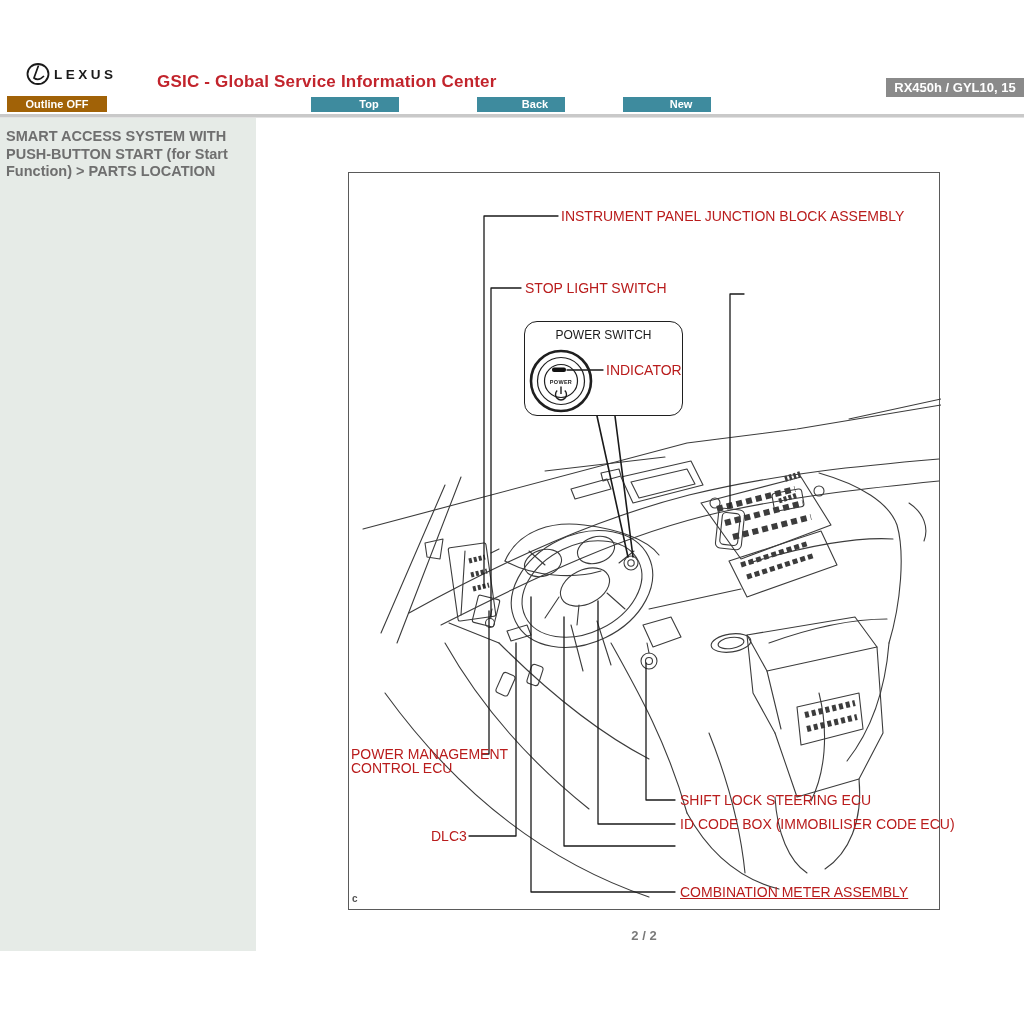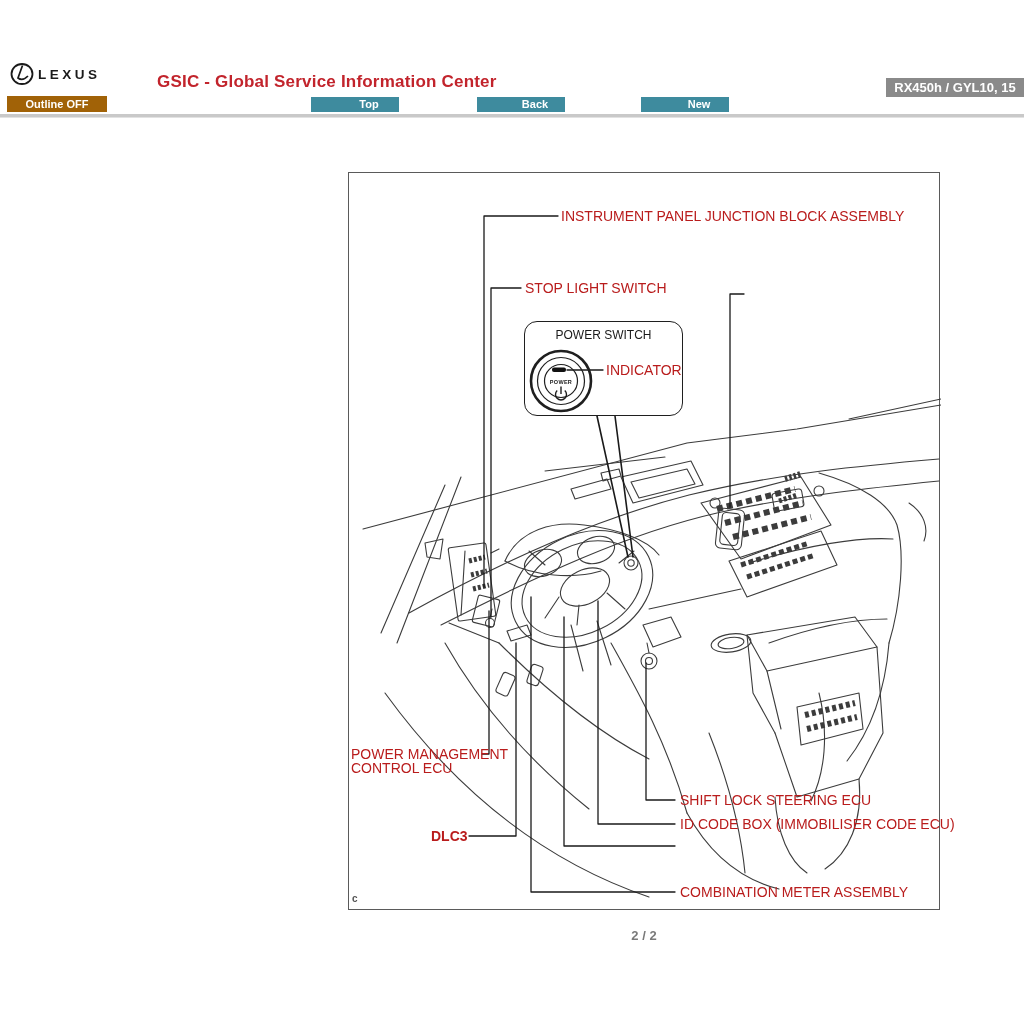--- a/index.html
+++ b/index.html
@@ -1,27 +1,27 @@
 <!DOCTYPE html>
 <html><head>
 <meta charset="utf-8">
 <style>
   * { margin:0; padding:0; box-sizing:border-box; }
   html,body { width:1024px; height:1024px; background:#fff; font-family:"Liberation Sans", sans-serif; }
   .page { position:relative; width:1024px; height:1024px; background:#fff; overflow:hidden; }
 
   
-  .logo { position:absolute; left:10px; top:62px; color:#404040; }
+  .logo { position:absolute; left:26px; top:62px; color:#404040; }
   .app-title { position:absolute; left:157px; top:72px; font-size:17px; font-weight:bold; color:#C2242C; letter-spacing:.2px; }
   .btn { position:absolute; color:#fff; font-weight:bold; text-align:center; cursor:pointer; }
   .btn-outline { left:7px; top:96px; width:100px; height:16px; line-height:16px; font-size:11px; background:#a16207; }
   .btn-teal { top:97px; width:88px; height:15px; line-height:15px; font-size:11px; background:#3E8B9E;padding-left:28px; }
   .btn-top  { left:311px; }
   .btn-back { left:477px; }
-  .btn-new  { left:641px; }
+  .btn-new  { left:623px; }
   .model-badge { position:absolute; left:886px; top:78px; width:138px; height:19px; line-height:19px;
     background:#8A8A8A; color:#fff; font-weight:bold; font-size:13px; text-align:center; }
   .header-sep { position:absolute; left:0; top:114px; width:1024px; height:4px; background:#C9C9C9; border-bottom:1px solid #e2e2e2; }
 
   
   .sidebar { position:absolute; left:0; top:118px; width:256px; height:833px; background:#E6EBE7; }
   .breadcrumb { padding:10px 8px 0 6px; font-size:14.5px; font-weight:bold; color:#6F6F6F; line-height:1.22; }
 
   
   .figure { position:absolute; left:348px; top:172px; width:592px; height:738px;
@@ -52,20 +52,23 @@
     </div>
     <div class="app-title">GSIC - Global Service Information Center</div>
     <div class="btn btn-outline">Outline OFF</div>
     <div class="btn btn-teal btn-top">Top</div>
     <div class="btn btn-teal btn-back">Back</div>
     <div class="btn btn-teal btn-new">New</div>
     <div class="model-badge">RX450h / GYL10, 15</div>
     <div class="header-sep"></div>
   </div>
 
+  <div class="sidebar">
+    <div class="breadcrumb">SMART ACCESS SYSTEM WITH PUSH-BUTTON START (for Start Function) &gt; PARTS LOCATION</div>
+  </div>
 
   <div class="figure">
 
     <svg width="592" height="738" viewBox="0 0 592 738">
       <g fill="none" stroke="#3c3c3c" stroke-width="1.1" stroke-linecap="round" stroke-linejoin="round">
 
         <path d="M14,356 L338,270 L448,256 L592,232"></path>
         <path d="M196,298 L316,284"></path>
         <path d="M500,246 L592,226"></path>
 
@@ -192,23 +195,23 @@
     <div class="callout-box">
       <div class="callout-title">POWER SWITCH</div>
     </div>
     <div class="power-word">POWER</div>
     <div class="lbl" style="left:257px; top:190px;">INDICATOR</div>
 
     <div class="lbl" style="left:2px; top:574px;">
       <div>POWER MANAGEMENT</div>
       <div>CONTROL ECU</div>
     </div>
-    <div class="lbl" style="left:82px; top:656px;font-weight:bold;">DLC3</div>
+    <div class="lbl" style="left:82px; top:656px;">DLC3</div>
     <div class="lbl" style="left:331px; top:620px;">SHIFT LOCK STEERING ECU</div>
     <div class="lbl" style="left:331px; top:644px;">ID CODE BOX (IMMOBILISER CODE ECU)</div>
-    <div class="lbl" style="left:331px; top:712px;">COMBINATION METER ASSEMBLY</div>
+    <div class="lbl" style="left:331px; top:712px;text-decoration:underline;">COMBINATION METER ASSEMBLY</div>
 
     <div class="figure-mark">c</div>
   </div>
 
   <div class="pagination">2 / 2</div>
 
 </div>
 
 </body></html>

